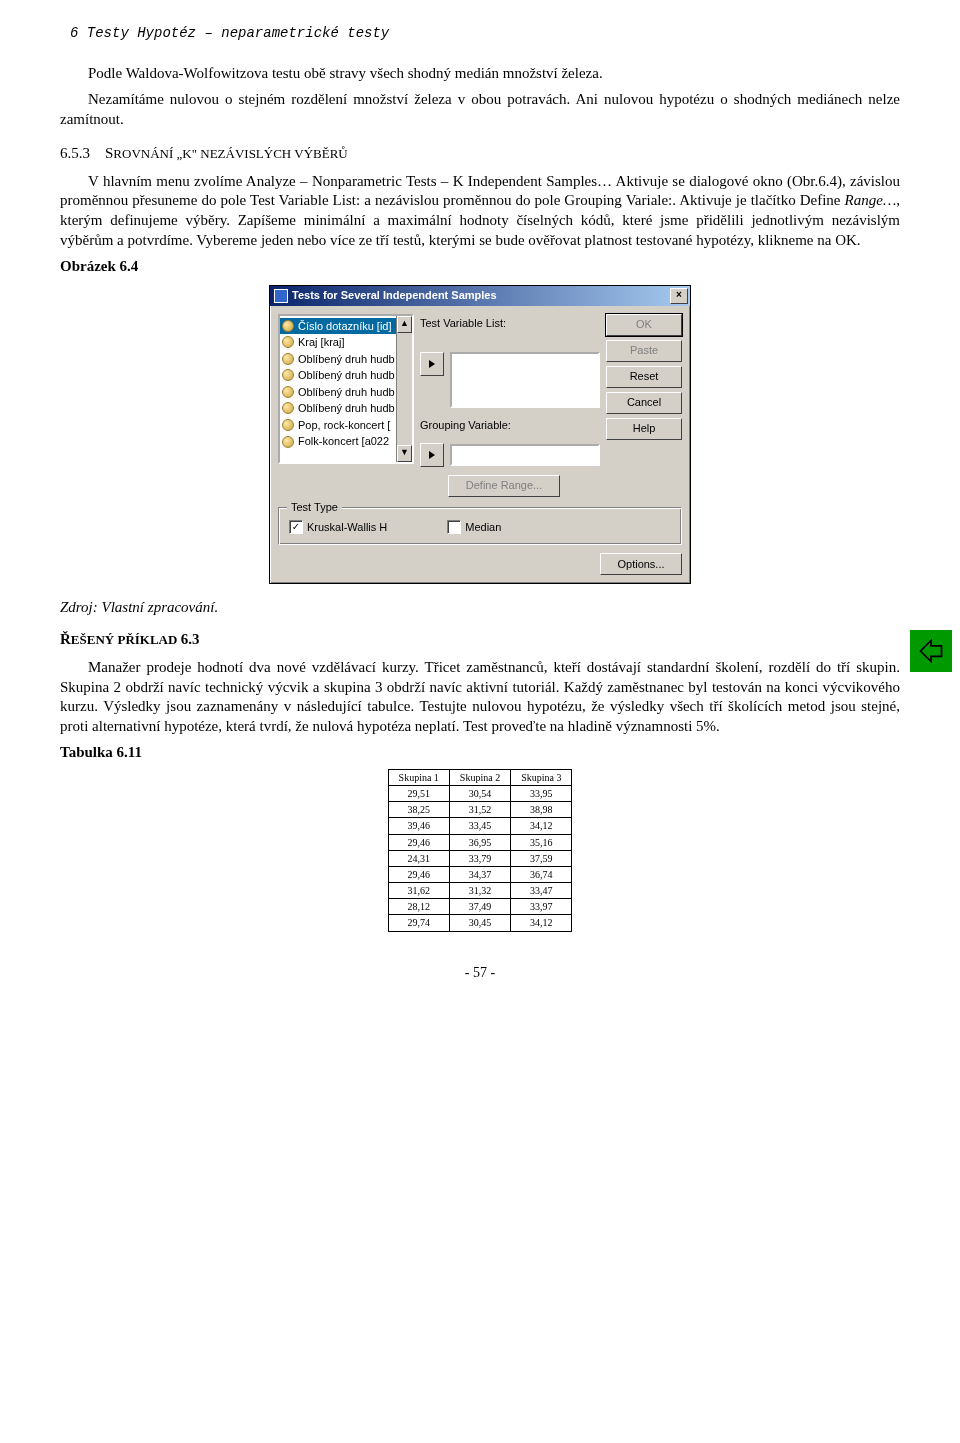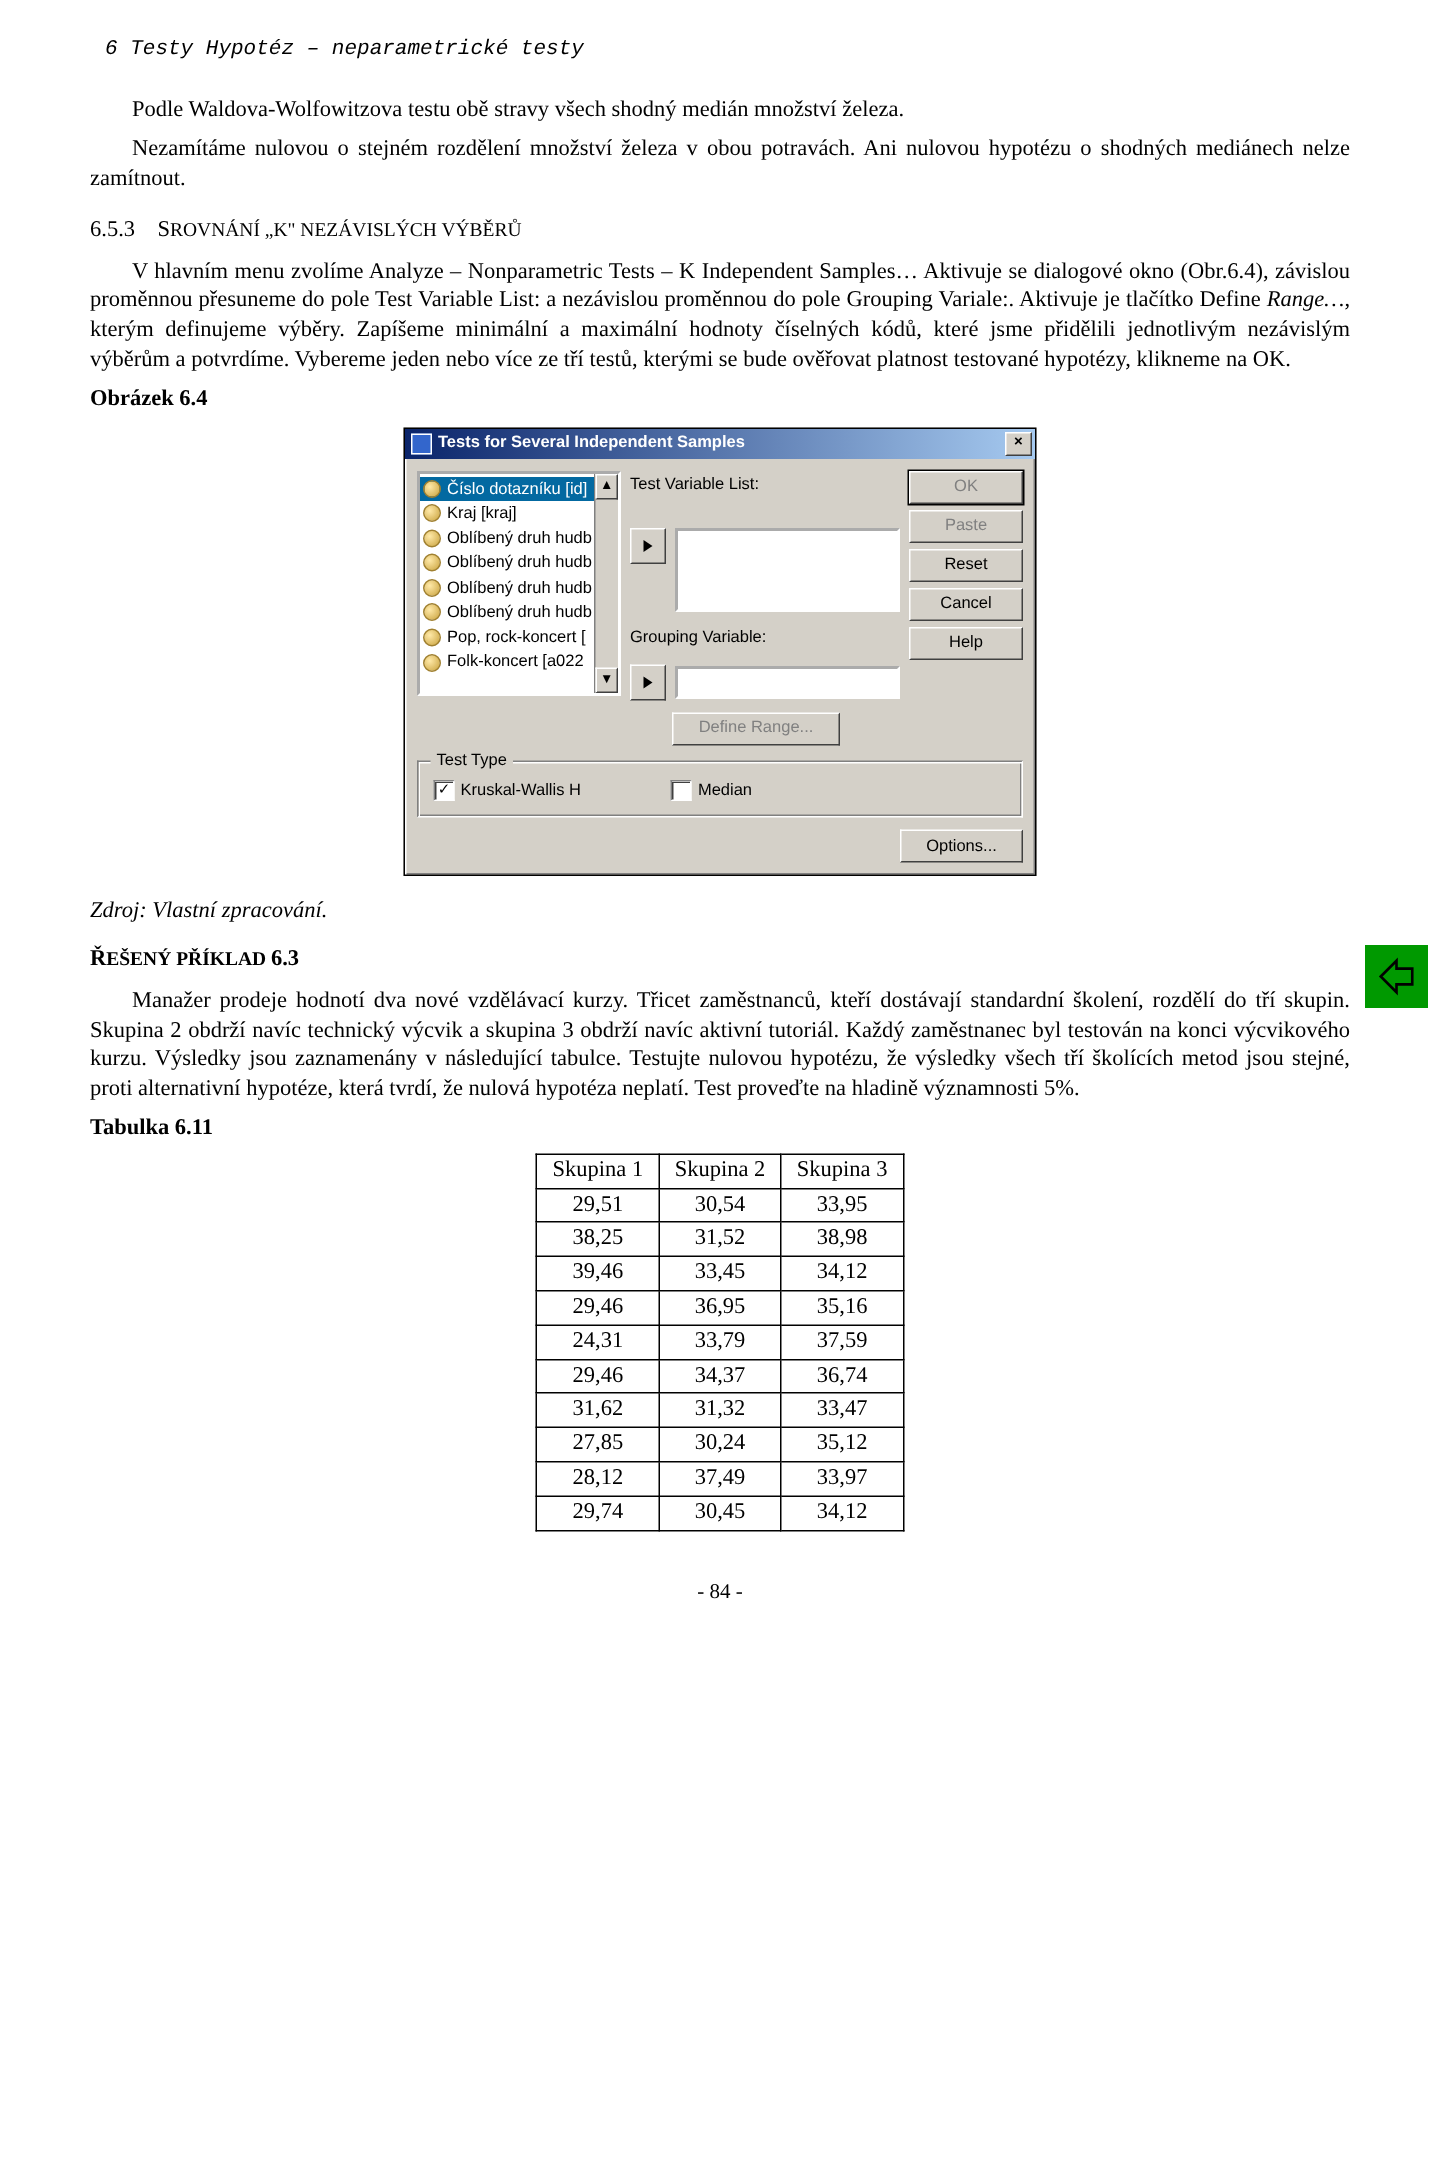--- a/index.html
+++ b/index.html
@@ -137,21 +137,21 @@
   .chk { display:flex; align-items:center; gap:4px; font-size:11px; }
   .chkbox {
     width:12px; height:12px; background:#fff; border:1px solid #808080;
     border-right-color:#fff; border-bottom-color:#fff;
     box-shadow: inset 1px 1px 0 #404040;
     display:flex; align-items:center; justify-content:center; font-size:10px;
   }
   .options-row { display:flex; justify-content:flex-end; margin-top:8px; }
 
   
-  .data-table { border-collapse: collapse; margin: 6px auto; font-size:15px;padding-left:16px; }
+  .data-table { border-collapse: collapse; margin: 6px auto; font-size:10px;padding-left:16px; }
   .data-table th, .data-table td {
     border:1px solid #000; padding:1px 10px; text-align:center;
     font-weight: normal; font-family:"Times New Roman",serif;
   }
   .data-table th { font-weight:normal; }
 
   
   .aside-wrap { position:relative; }
   .aside-icon {
     position:absolute; right:-52px; top:0;
@@ -348,30 +348,25 @@
         <td>29,46</td>
         <td>34,37</td>
         <td>36,74</td>
       </tr>
       <tr>
         <td>31,62</td>
         <td>31,32</td>
         <td>33,47</td>
       </tr>
       <tr>
-        <td>27,85</td>
-        <td>30,24</td>
-        <td>35,12</td>
-      </tr>
-      <tr>
         <td>28,12</td>
         <td>37,49</td>
         <td>33,97</td>
       </tr>
       <tr>
         <td>29,74</td>
         <td>30,45</td>
         <td>34,12</td>
       </tr>
     </tbody>
 </table>
 
-<div class="page-number">- 84 -</div>
+<div class="page-number">- 57 -</div>
 
 </body></html>

